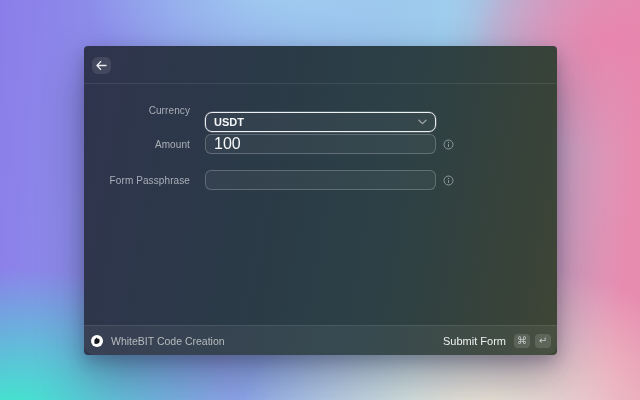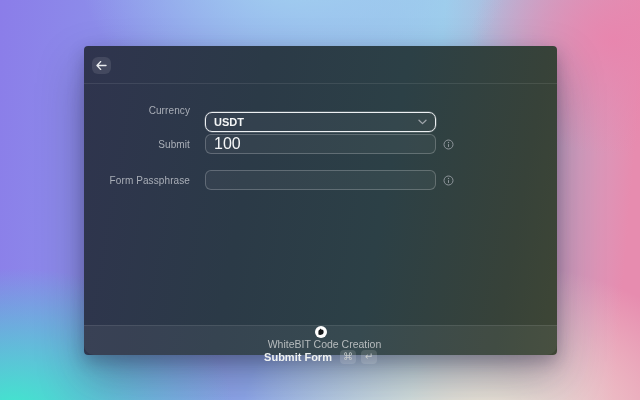--- a/index.html
+++ b/index.html
@@ -81,27 +81,26 @@
 
   .info-icon { margin-left: 7px; display: flex; align-items: center; }
 
   .window-footer {
     position: absolute; left: 0; right: 0; bottom: 0; height: 30px;
     border-top: 1px solid rgba(255,255,255,0.09);
     background: rgba(255,255,255,0.055);
     border-radius: 0 0 10px 10px;
     display: flex; align-items: center;
     padding: 0 6px;
-    flex-direction: column;
   }
   .app-icon { display: flex; align-items: center; margin-left: 1px; }
   .app-name { margin-left: 8px; font-size: 10.5px; color: #b6bbbd; }
   .footer-spacer { flex: 1; }
   .primary-action { display: flex; align-items: center; gap: 5px; cursor: pointer; }
-  .action-label { font-size: 11px; font-weight: 700; color: #eef1f1; margin-right: 3px; }
+  .action-label { font-size: 11px; font-weight: 400; color: #eef1f1; margin-right: 3px; }
   .kbd {
     min-width: 16px; height: 14px; padding: 0 2px;
     border-radius: 4px;
     background: rgba(255,255,255,0.13);
     color: #c6cbcc; font-size: 10px; line-height: 14px;
     display: flex; align-items: center; justify-content: center;
   }
 </style>
 </head>
 <body>
@@ -127,21 +126,21 @@
           <span class="value">USDT</span>
           <span class="chevron">
             <svg width="9" height="6" viewBox="0 0 9 6">
                 <path d="M1 1.2 L4.5 4.6 L8 1.2" stroke="#9fa5ab" stroke-width="1.3" fill="none" stroke-linecap="round" stroke-linejoin="round"></path>
               </svg>
           </span>
         </div>
       </div>
 
       <div class="form-row row-1">
-        <span class="field-label">Submit</span>
+        <span class="field-label">Amount</span>
         <span class="control">
           <input class="text-input" type="text" value="100" style="">
         </span>
         <span class="info-icon">
           <svg width="11" height="11" viewBox="0 0 11 11">
               <circle cx="5.5" cy="5.5" r="4.5" stroke="#8e959b" stroke-width="1" fill="none"></circle>
               <circle cx="5.5" cy="3.4" r="0.7" fill="#8e959b"></circle>
               <rect x="5" y="4.8" width="1" height="3.1" rx="0.5" fill="#8e959b"></rect>
             </svg>
         </span>

